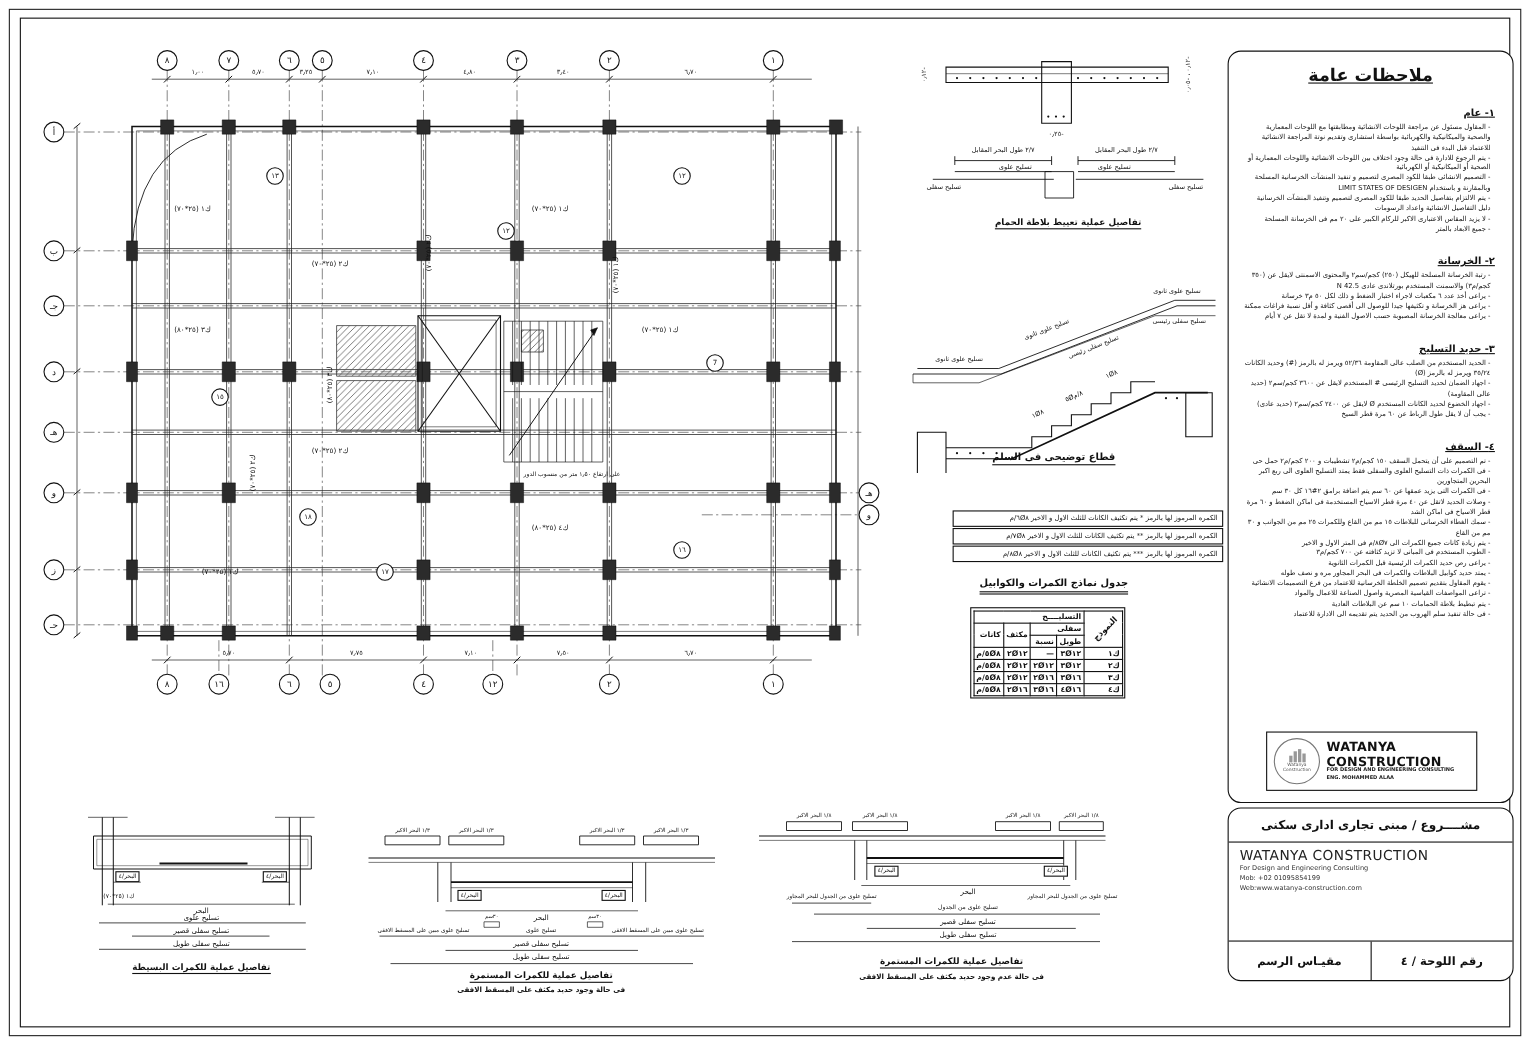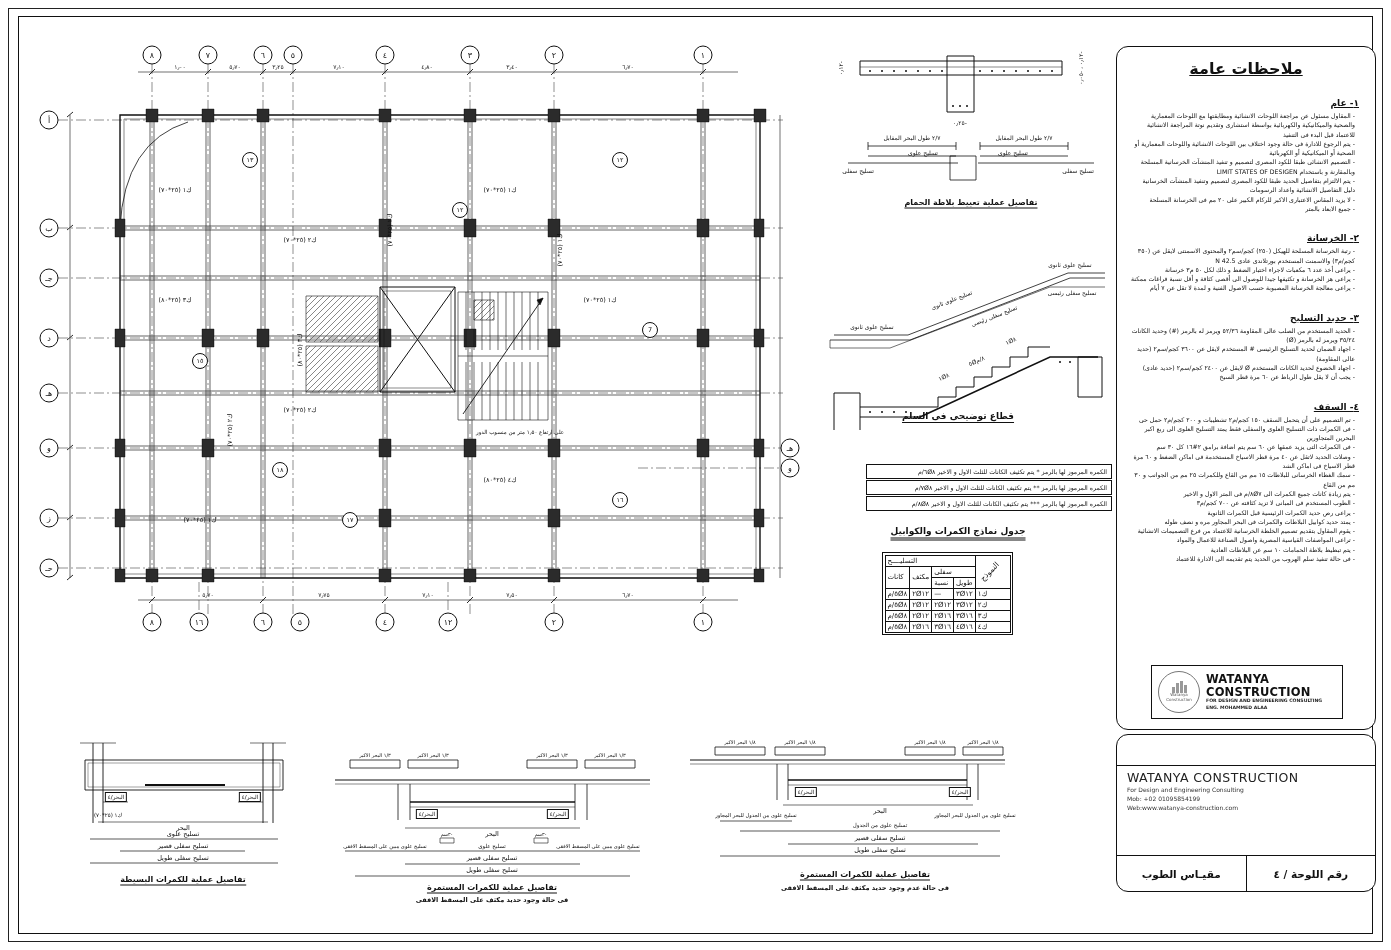--- a/index.html
+++ b/index.html
@@ -16,21 +16,21 @@
         display:flex;align-items:center;justify-content:center;font-size:6.5px;transform:translate(-50%,-50%);}
   .caption{position:absolute;transform:translate(-50%,-50%);font-size:8px;font-weight:bold;white-space:nowrap;
            border-bottom:1.5px solid #111;padding-bottom:1px;direction:rtl;}
   .subcaption{position:absolute;transform:translate(-50%,-50%);font-size:6.5px;font-weight:bold;white-space:nowrap;direction:rtl;}
   .plan-title{position:absolute;font-size:25px;font-weight:500;direction:rtl;white-space:nowrap;
               border-bottom:2px solid #111;padding:0 6px 3px 6px;font-family:"DejaVu Sans",sans-serif;}
   .note-line{width:236px;height:13px;border:1px solid #111;font-size:6.2px;direction:rtl;display:flex;
              align-items:center;padding:0 4px;white-space:nowrap;background:#fff;margin-bottom:1px;}
   
   .btable{border-collapse:collapse;direction:rtl;background:#fff;}
-  .btable th,.btable td{border:1.2px solid #111;font-size:7px;text-align:left;padding:1px 2px;font-weight:normal;}
+  .btable th,.btable td{border:1.2px solid #111;font-size:7px;text-align:right;padding:1px 2px;font-weight:bold;}
   .btable .diag{width:30px;}
   .btable .diag span{display:inline-block;transform:rotate(-45deg);font-size:7.5px;}
   .btable-wrap{position:absolute;border:1.5px solid #111;padding:1.5px;background:#fff;}
   .table-title{position:absolute;transform:translate(-50%,-50%);font-size:9px;font-weight:bold;direction:rtl;
                border-bottom:3px double #111;padding-bottom:2px;white-space:nowrap;}
   
   .card{position:absolute;border:1.4px solid #111;border-radius:12px;background:#fff;}
   .notes-body{position:absolute;inset:8px 12px;direction:rtl;text-align:right;}
   .notes-title{text-align:center;font-size:16px;font-weight:bold;text-decoration:underline;margin:4px 0 8px 0;}
   .nsec-h{font-size:9px;font-weight:bold;text-decoration:underline;margin:20px 4px 3px 0;}
@@ -525,29 +525,30 @@
       </div>
       <div>
         <div class="logo-name">WATANYA CONSTRUCTION</div>
         <div class="logo-sub">FOR DESIGN AND ENGINEERING CONSULTING</div>
         <div class="logo-sub">ENG. MOHAMMED ALAA</div>
       </div>
     </div>
   </div>
 
   <div class="card" style="left:1116px;top:734px;width:258px;height:156px;">
+    <div class="tb-row tb-project" style="top:0;height:30px;border-top:none;">مشــــروع / مبنى تجارى ادارى سكنى</div>
     <div class="tb-row tb-company" style="top:30px;height:58px;">
       <div class="cname">WATANYA CONSTRUCTION</div>
       <div class="cline">For Design and Engineering Consulting</div>
       <div class="cline">Mob: +02 01095854199</div>
       <div class="cline">Web:www.watanya-construction.com</div>
     </div>
     <div class="tb-row tb-bottom" style="top:120px;height:35px;">
       <div>رقم اللوحة / ٤</div>
-      <div>مقيـاس الطوب</div>
+      <div>مقيـاس الرسم</div>
     </div>
   </div>
 
   <div class="abs" style="left:60px;top:735px;width:290px;height:165px;">
     <svg width="290" height="165" viewBox="0 0 290 165">
       <g stroke="#111" fill="none" stroke-width="0.9">
         <line x1="33" y1="8" x2="33" y2="88"></line>
           <line x1="43" y1="8" x2="43" y2="88"></line>
         <line x1="203" y1="8" x2="203" y2="88"></line>
           <line x1="213" y1="8" x2="213" y2="88"></line>

